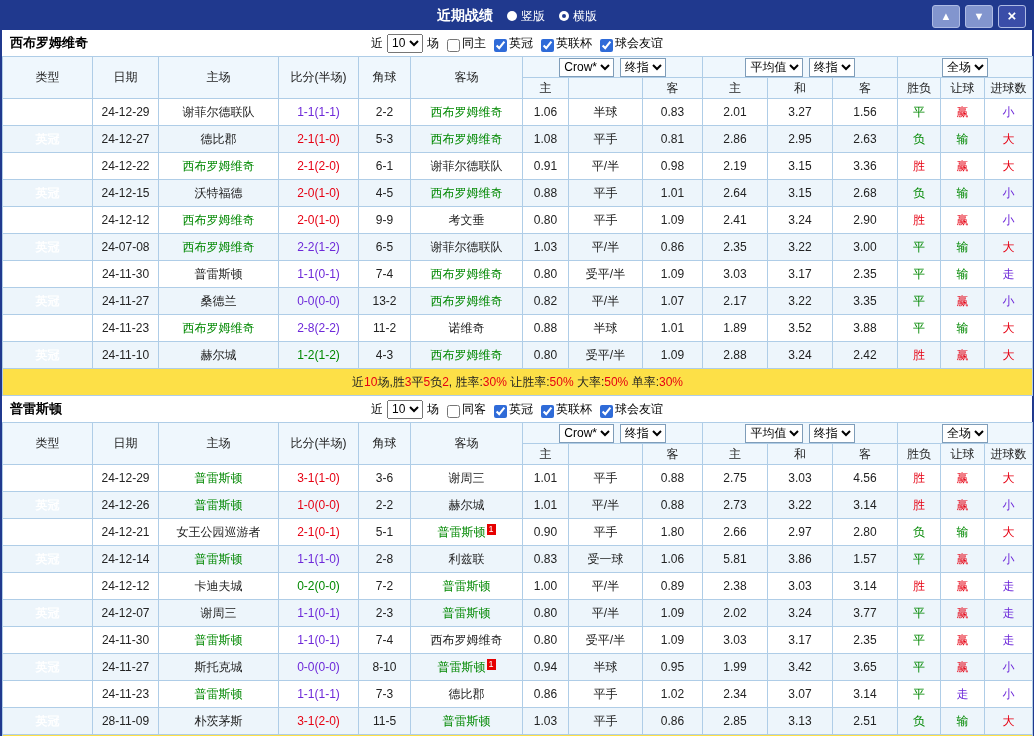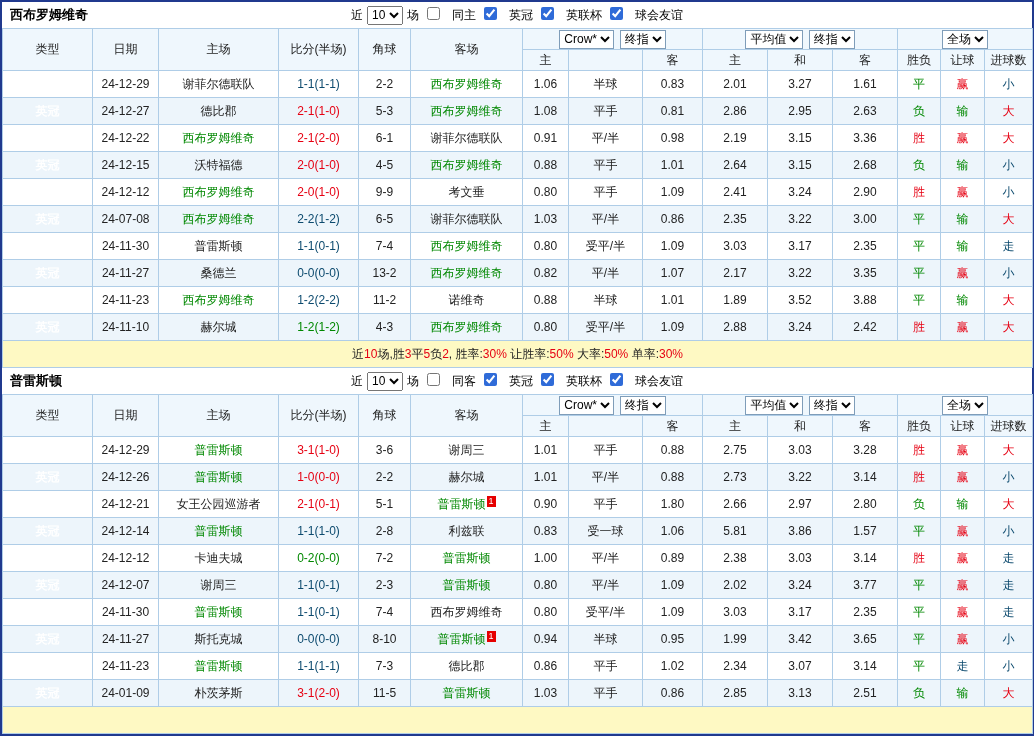--- a/index.html
+++ b/index.html
@@ -18,44 +18,62 @@
                          background:#20398E;margin:3px;}
   .tb-btns{position:absolute;right:6px;top:3px;display:flex;gap:5px;}
   .tb-btn{width:26px;height:21px;background:#8295CE;border:1px solid #AEBBE4;border-radius:3px;
           color:#fff;text-align:center;line-height:20px;font-size:11px;cursor:pointer;}
   .tb-btn.close{background:#3A4DA8;font-size:15px;font-weight:bold;}
   
   .secbar{flex:0 0 26px;display:flex;align-items:center;position:relative;background:#fff;}
   .teamname{position:absolute;left:8px;font-size:13px;font-weight:bold;color:#000;}
   .filters{margin:0 auto;display:flex;align-items:center;gap:4px;font-size:12px;color:#000;}
   .filters select{font-size:12px;height:19px;}
-  .filters label{display:inline-flex;align-items:flex-start;gap:11px;cursor:pointer;}
+  .filters label{display:inline-flex;align-items:flex-end;gap:1px;cursor:pointer;}
   .filters input[type=checkbox]{width:13px;height:13px;accent-color:#2F6BD8;margin:0 1px 0 4px;}
   
   table{width:100%;border-collapse:collapse;table-layout:fixed;}
   th,td{border:1px solid #AFCDE7;font-size:12px;text-align:center;color:#222;
         overflow:hidden;white-space:nowrap;padding:0;}
   thead th{background:#EFF7FD;font-weight:normal;height:20px;}
   thead select{font-size:12px;height:19px;margin:0 1px;border:1px solid #7F9DB9;background:#fff;}
   tbody.rows td{height:26px;background:#fff;}
   tbody.rows tr:nth-child(even) td{background:#EDF5FB;}
   td.league{background:linear-gradient(180deg,#FF6F3D,#E03C00);color:#fff;font-weight:bold;}
-  tbody.sum td{height:26px;background:#fef9c3;}
+  tbody.sum td{height:26px;background:#fde047;}
   .c-r{color:#E60012;}
   .c-g{color:#008800;}
-  .c-b{color:#0c4a6e;}
+  .c-b{color:#6d28d9;}
   .c-k{color:#222;}
   .badge{display:inline-block;font-style:normal;background:#E60000;color:#fff;font-size:9px;
          width:9px;height:11px;line-height:11px;text-align:center;vertical-align:4px;margin-left:1px;}
 </style>
 </head>
 <body>
 
 <div class="page">
 
+  <div class="titlebar">
+    <div class="tb-center">
+      <span class="tb-title">近期战绩</span>
+      <span class="tb-opt">
+        <span class="tb-radio c-un"></span>
+        <span>竖版</span>
+      </span>
+      <span class="tb-opt">
+        <span class="tb-radio c-sel"></span>
+        <span>横版</span>
+      </span>
+    </div>
+    <div class="tb-btns">
+      <div class="tb-btn"><span>▲</span></div>
+      <div class="tb-btn"><span>▼</span></div>
+      <div class="tb-btn close"><span>×</span></div>
+    </div>
+  </div>
 
   <div class="secbar">
     <span class="teamname">西布罗姆维奇</span>
     <div class="filters">
       <span>近</span>
       <select><option>10</option></select>
       <span>场</span>
       <label>
         <input type="checkbox" style="">
         <span>同主</span>
@@ -131,21 +149,21 @@
         <td>24-12-29</td>
         <td><span>谢菲尔德联队</span></td>
         <td><span class="c-b">1-1(1-1)</span></td>
         <td>2-2</td>
         <td><span class="c-g">西布罗姆维奇</span></td>
         <td>1.06</td>
         <td>半球</td>
         <td>0.83</td>
         <td>2.01</td>
         <td>3.27</td>
-        <td>1.61</td>
+        <td>1.56</td>
         <td><span class="c-g">平</span></td>
         <td><span class="c-r">赢</span></td>
         <td><span class="c-b">小</span></td>
       </tr>
         <tr>
         <td class="league">英冠</td>
         <td>24-12-27</td>
         <td><span>德比郡</span></td>
         <td><span class="c-r">2-1(1-0)</span></td>
         <td>5-3</td>
@@ -259,21 +277,21 @@
         <td>3.22</td>
         <td>3.35</td>
         <td><span class="c-g">平</span></td>
         <td><span class="c-r">赢</span></td>
         <td><span class="c-b">小</span></td>
       </tr>
         <tr>
         <td class="league">英冠</td>
         <td>24-11-23</td>
         <td><span class="c-g">西布罗姆维奇</span></td>
-        <td><span class="c-b">1-2(2-2)</span></td>
+        <td><span class="c-b">2-8(2-2)</span></td>
         <td>11-2</td>
         <td><span>诺维奇</span></td>
         <td>0.88</td>
         <td>半球</td>
         <td>1.01</td>
         <td>1.89</td>
         <td>3.52</td>
         <td>3.88</td>
         <td><span class="c-g">平</span></td>
         <td><span class="c-g">输</span></td>
@@ -385,21 +403,21 @@
         <td>24-12-29</td>
         <td><span class="c-g">普雷斯顿</span></td>
         <td><span class="c-r">3-1(1-0)</span></td>
         <td>3-6</td>
         <td><span>谢周三</span></td>
         <td>1.01</td>
         <td>平手</td>
         <td>0.88</td>
         <td>2.75</td>
         <td>3.03</td>
-        <td>3.28</td>
+        <td>4.56</td>
         <td><span class="c-r">胜</span></td>
         <td><span class="c-r">赢</span></td>
         <td><span class="c-r">大</span></td>
       </tr>
         <tr>
         <td class="league">英冠</td>
         <td>24-12-26</td>
         <td><span class="c-g">普雷斯顿</span></td>
         <td><span class="c-r">1-0(0-0)</span></td>
         <td>2-2</td>
@@ -528,21 +546,21 @@
         <td>1.02</td>
         <td>2.34</td>
         <td>3.07</td>
         <td>3.14</td>
         <td><span class="c-g">平</span></td>
         <td><span class="c-b">走</span></td>
         <td><span class="c-b">小</span></td>
       </tr>
         <tr>
         <td class="league">英冠</td>
-        <td>24-01-09</td>
+        <td>28-11-09</td>
         <td><span>朴茨茅斯</span></td>
         <td><span class="c-r">3-1(2-0)</span></td>
         <td>11-5</td>
         <td><span class="c-g">普雷斯顿</span></td>
         <td>1.03</td>
         <td>平手</td>
         <td>0.86</td>
         <td>2.85</td>
         <td>3.13</td>
         <td>2.51</td>

